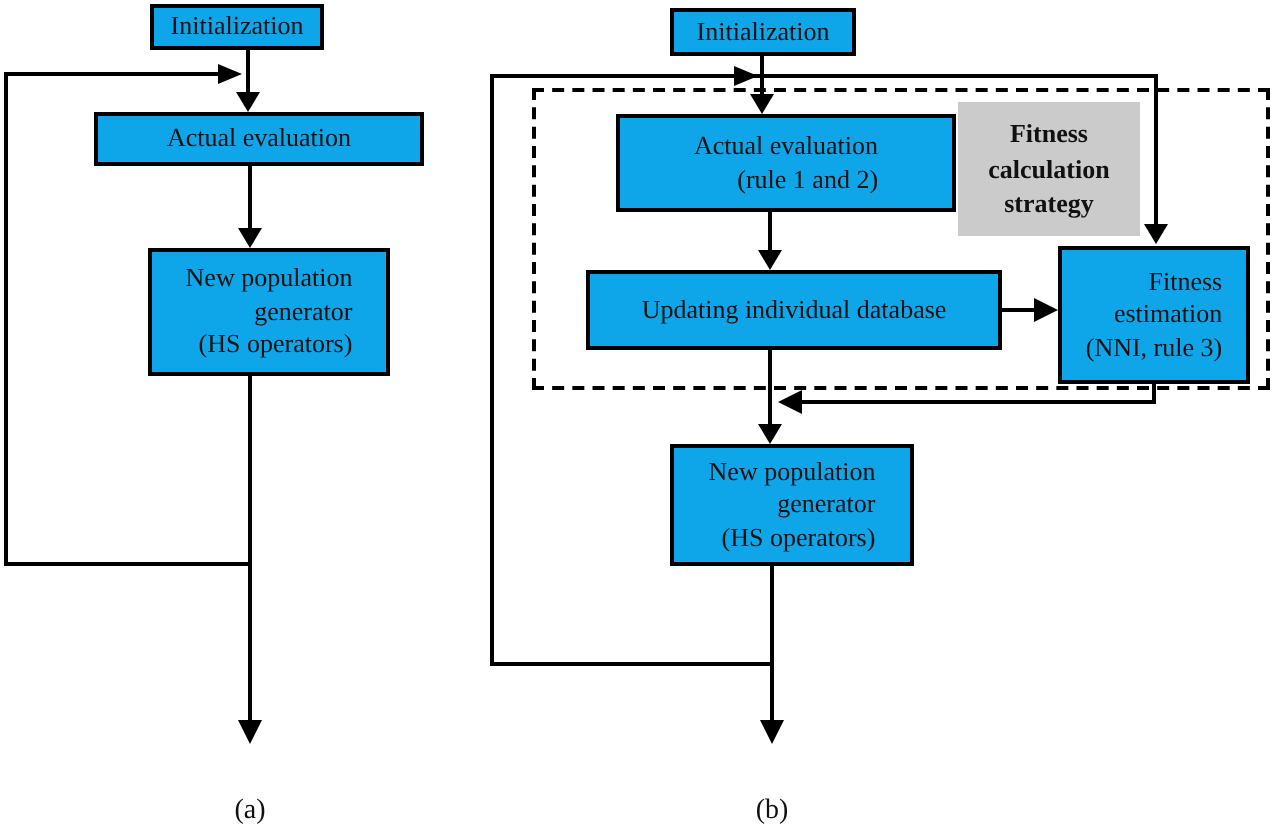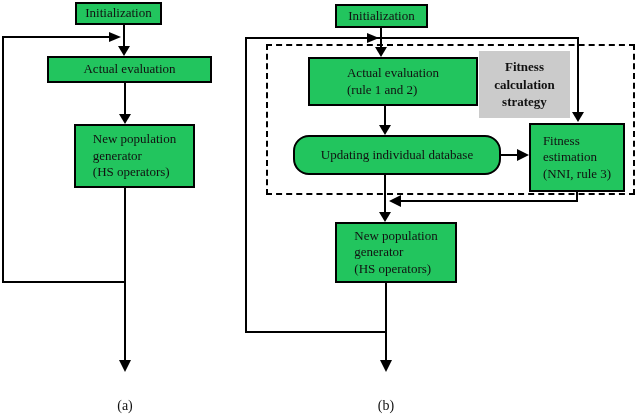--- a/index.html
+++ b/index.html
@@ -9,25 +9,25 @@
     background:#ffffff;
     font-family:"Liberation Serif", serif;
     color:#111111;
     overflow:hidden;
   }
   #connectors{position:absolute;left:0;top:0;width:640px;height:418px;}
   .node{
     position:absolute;
     box-sizing:border-box;
     border:2px solid #000000;
-    background:#22c55e;
+    background:#0ea5e9;
     display:flex;
     align-items:center;
     justify-content:center;
-    text-align:left;
+    text-align:right;
     font-size:13px;
     line-height:1.28;
   }
   .node .lbl{white-space:pre-line;}
   .dashed-region{
     position:absolute;
     box-sizing:border-box;
     border:2px dashed #000000;
     background:transparent;
   }
@@ -110,21 +110,21 @@
     <span class="lbl">Actual evaluation
 (rule 1 and 2)</span>
   </div>
 
   <div class="gray-note" style="left:479px;top:51px;width:91px;height:67px;">
     <span class="lbl">Fitness
 calculation
 strategy</span>
   </div>
 
-  <div class="node" style="left:293px;top:135px;width:208px;height:40px;border-radius:16px;">
+  <div class="node" style="left:293px;top:135px;width:208px;height:40px;">
     <div>
       <div>Updating individual database</div>
     </div>
   </div>
 
   <div class="node" style="left:529px;top:123px;width:96px;height:69px;">
     <span class="lbl">Fitness
 estimation
 (NNI, rule 3)</span>
   </div>

